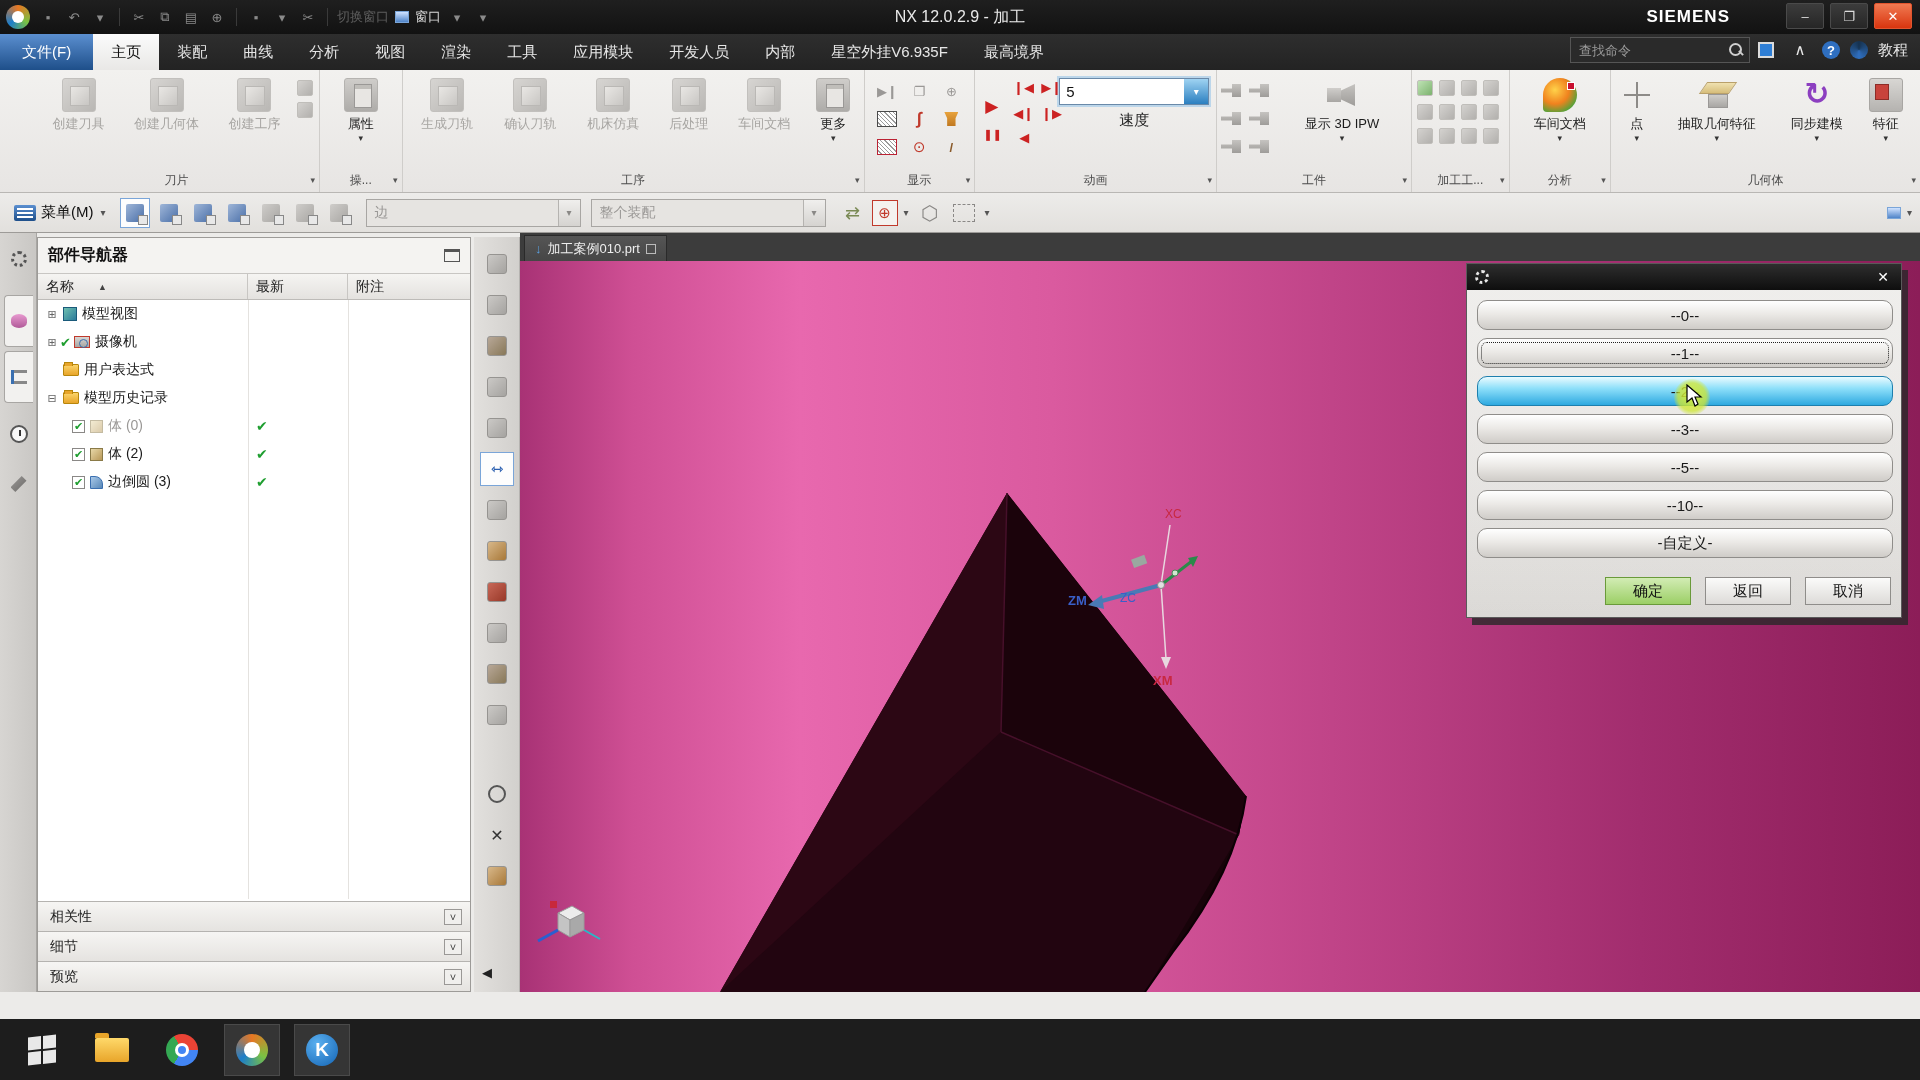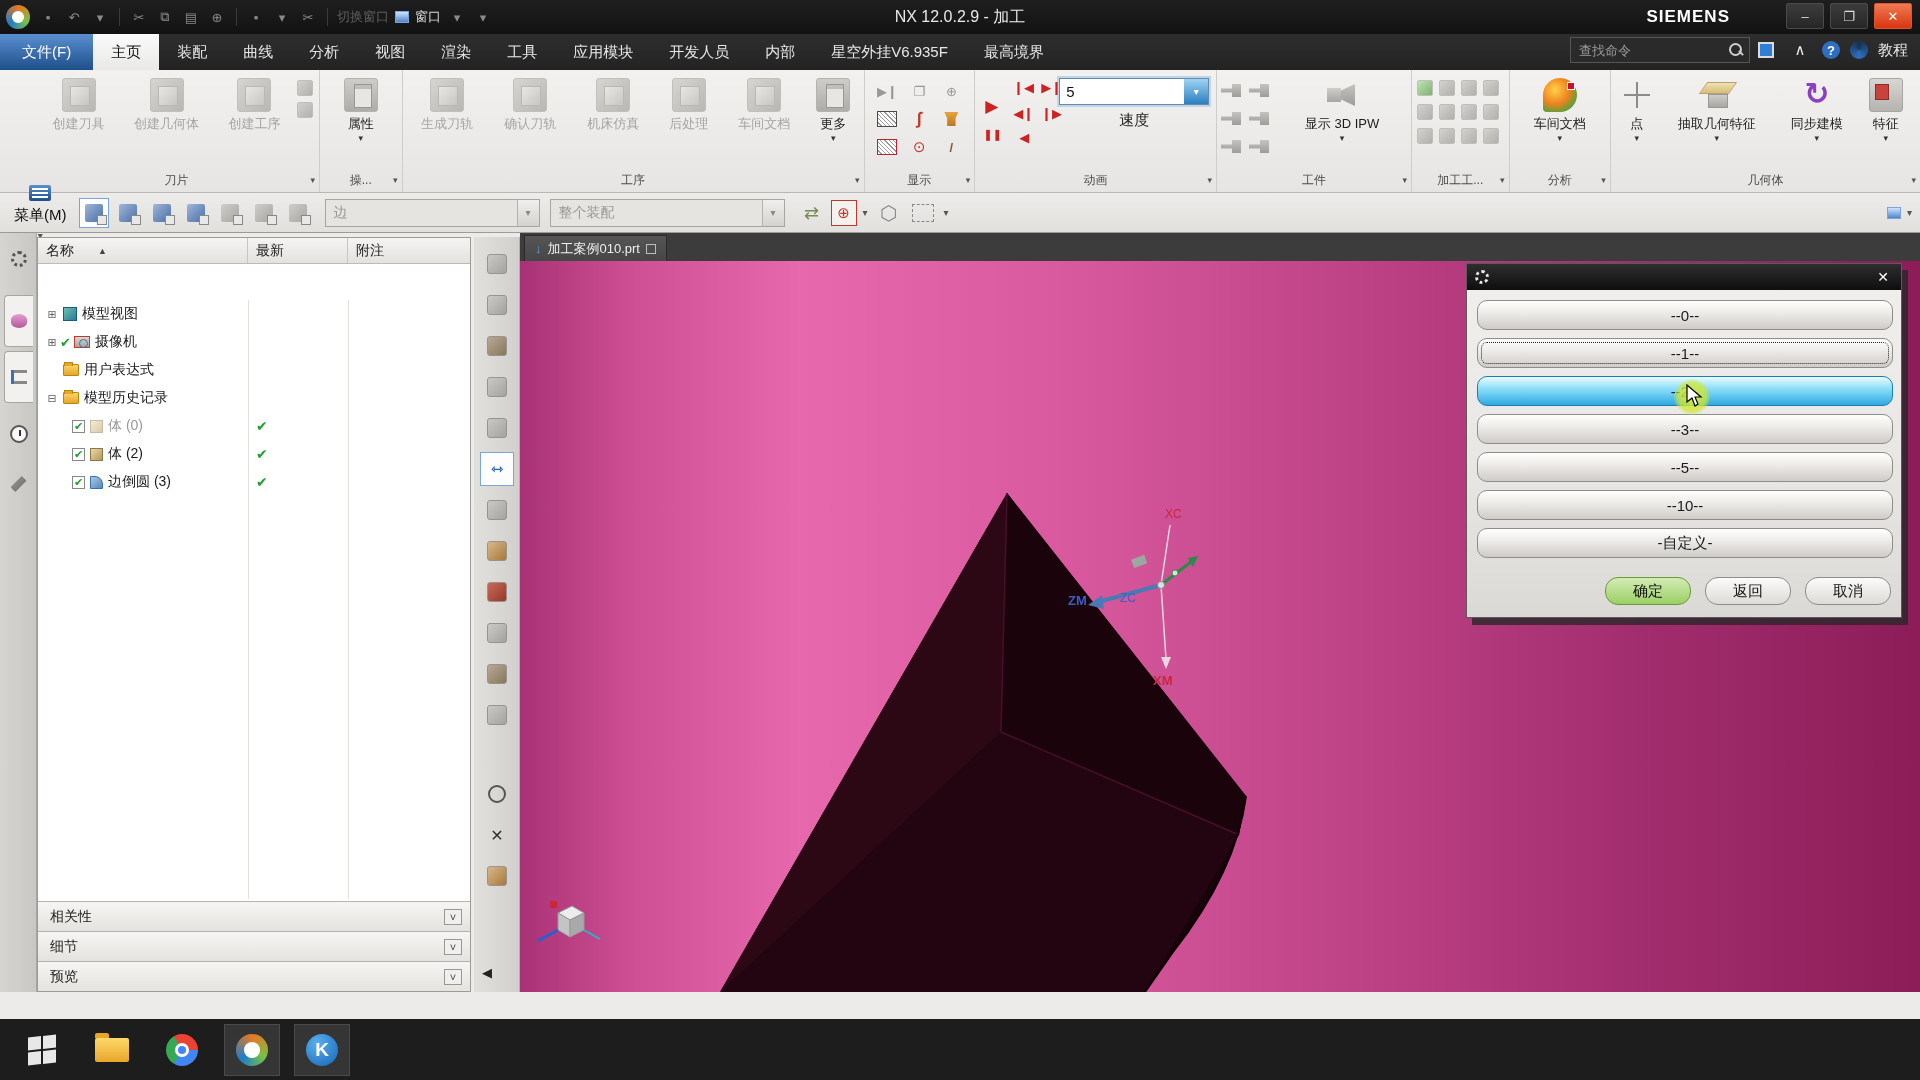--- a/index.html
+++ b/index.html
@@ -88,21 +88,21 @@
   .speedwrap{display:flex;flex-direction:column;align-items:center;gap:6px;padding-top:4px;}
   .speedbox{width:150px;height:27px;background:#fff;border:1px solid #6a89a8;display:flex;align-items:center;box-shadow:0 0 0 2px #bcd6ea;}
   .speedbox input{flex:1;border:none;outline:none;font-size:15px;padding-left:6px;width:100px;background:#fff;color:#111;}
   .speedbtn{width:24px;height:25px;background:linear-gradient(#9fd3f2,#2b7fc0);display:flex;align-items:center;justify-content:center;color:#fff;font-size:10px;}
   .speedlbl{font-size:15px;color:#1c1c1c;}
   .chuckgrid{display:grid;grid-template-columns:repeat(2,26px);grid-auto-rows:26px;gap:2px;padding-top:4px;}
   .chuck{width:20px;height:13px;margin-top:6px;background:linear-gradient(#c5c3c0,#9e9c99);clip-path:polygon(0 35%,55% 35%,55% 0,100% 0,100% 100%,55% 100%,55% 65%,0 65%);}
 
   
   #selbar{position:absolute;left:0;top:193px;width:1920px;height:40px;background:linear-gradient(#edecea,#e2e0dd);border-bottom:1px solid #9d9b98;display:flex;align-items:center;gap:4px;padding:0 6px;}
-  #menubtn{display:flex;align-items:center;gap:5px;padding:3px 8px;font-size:15px;color:#111;flex-direction:column;}
+  #menubtn{display:flex;align-items:center;gap:5px;padding:3px 8px;font-size:15px;color:#111;}
   .mico{width:22px;height:16px;background:linear-gradient(#5b8fd0,#1e4f8a);border-radius:2px;position:relative;}
   .mico:after{content:"";position:absolute;left:3px;top:3px;right:3px;height:2px;background:#fff;box-shadow:0 4px 0 #fff,0 8px 0 #fff;}
   .selico{width:30px;height:30px;display:flex;align-items:center;justify-content:center;border:1px solid transparent;}
   .selico.on{background:#fdfdfd;border-color:#7aa5d8;}
   .fico{width:18px;height:18px;background:linear-gradient(135deg,#9fb6d8,#4a6fa8);border-radius:2px;position:relative;}
   .fico:after{content:"";position:absolute;right:-4px;bottom:-3px;width:8px;height:8px;background:#e8e8e8;border:1px solid #888;}
   .fico.dim{background:linear-gradient(135deg,#cfcdca,#a8a6a3);}
   .combo{height:28px;border:1px solid #a8a6a3;background:#e6e4e1;color:#9a9896;font-size:14px;display:flex;align-items:center;}
   .combo .ctxt{flex:1;padding:0 8px;}
   .combo .cbtn{width:22px;height:26px;background:linear-gradient(#f0efed,#d5d3d0);border-left:1px solid #b5b3b0;display:flex;align-items:center;justify-content:center;color:#8a8886;font-size:10px;}
@@ -175,21 +175,21 @@
   #dialog{position:absolute;left:1466px;top:263px;width:436px;height:355px;background:linear-gradient(#efeeec,#ddcfdb00),linear-gradient(#eceae8,#dbd9d6);border:1px solid #5a5a5a;box-shadow:6px 7px 0 rgba(40,40,40,0.8);}
   #dlghead{height:26px;background:linear-gradient(#2e2e2e,#0e0e0e);display:flex;align-items:center;padding:0 8px;}
   .dgear{width:14px;height:14px;border:3px dotted #e8e8e8;border-radius:50%;}
   #dlghead .sp{flex:1;}
   .dclose{color:#fff;font-size:14px;width:20px;text-align:center;}
   #dlgbody{position:absolute;left:0;top:26px;right:0;bottom:0;padding:10px;}
   .opt{position:relative;width:416px;height:30px;margin:0 auto 8px auto;border:1px solid #8f8d8a;border-radius:10px;background:linear-gradient(#ffffff,#eceae7 45%,#cfccc8);display:flex;align-items:center;justify-content:center;font-size:15px;color:#1a1a1a;}
   .opt.focus{outline:1px dotted #222;outline-offset:-5px;}
   .opt.sel{background:linear-gradient(#eafbff,#8fe0fa 40%,#2ea9e0);border-color:#1d7fae;}
   #dlgbtns{position:absolute;right:10px;bottom:12px;display:flex;gap:14px;}
-  .dbtn{width:86px;height:28px;border:1px solid #8f8d8a;border-radius:13px;background:linear-gradient(#fbfbfa,#dddbd8);display:flex;align-items:center;justify-content:center;font-size:15px;color:#111;}
+  .dbtn{width:86px;height:28px;border:1px solid #8f8d8a;border-radius:0;background:linear-gradient(#fbfbfa,#dddbd8);display:flex;align-items:center;justify-content:center;font-size:15px;color:#111;}
   .dbtn.ok{background:linear-gradient(#d2ecb4,#9ccf66);border-color:#6a9a3a;}
 
   
   #cursorglow{position:absolute;left:1674px;top:379px;width:36px;height:36px;border-radius:50%;background:radial-gradient(circle,rgba(216,238,60,0.95) 0%,rgba(206,230,50,0.75) 55%,rgba(206,230,50,0) 75%);}
   #cursor{position:absolute;left:1686px;top:384px;}
 
   
   #statusbar{position:absolute;left:0;top:992px;width:1920px;height:27px;background:linear-gradient(#dcdad7,#c9c7c4);border-top:1px solid #a8a6a3;display:flex;align-items:center;padding:0 10px;font-size:14px;color:#111;}
 
   
@@ -563,20 +563,24 @@
       </div>
     <div class="railico" style="top:178px;height:46px">
         <span class="clock"></span>
       </div>
     <div class="railico" style="top:228px;height:46px">
         <span class="toolico"></span>
       </div>
   </div>
 
   <div id="navpanel">
+    <div id="navhead">
+      <span id="navtitle">部件导航器</span>
+      <span class="floatico"></span>
+    </div>
     <div id="navcols">
       <div class="nc" style="width:210px">
           <span>名称</span>
           <span class="sort">▲</span>
         </div>
       <div class="nc" style="width:100px">
           <span>最新</span>
         </div>
       <div class="nc" style="flex:1;border-right:none">
           <span>附注</span>

